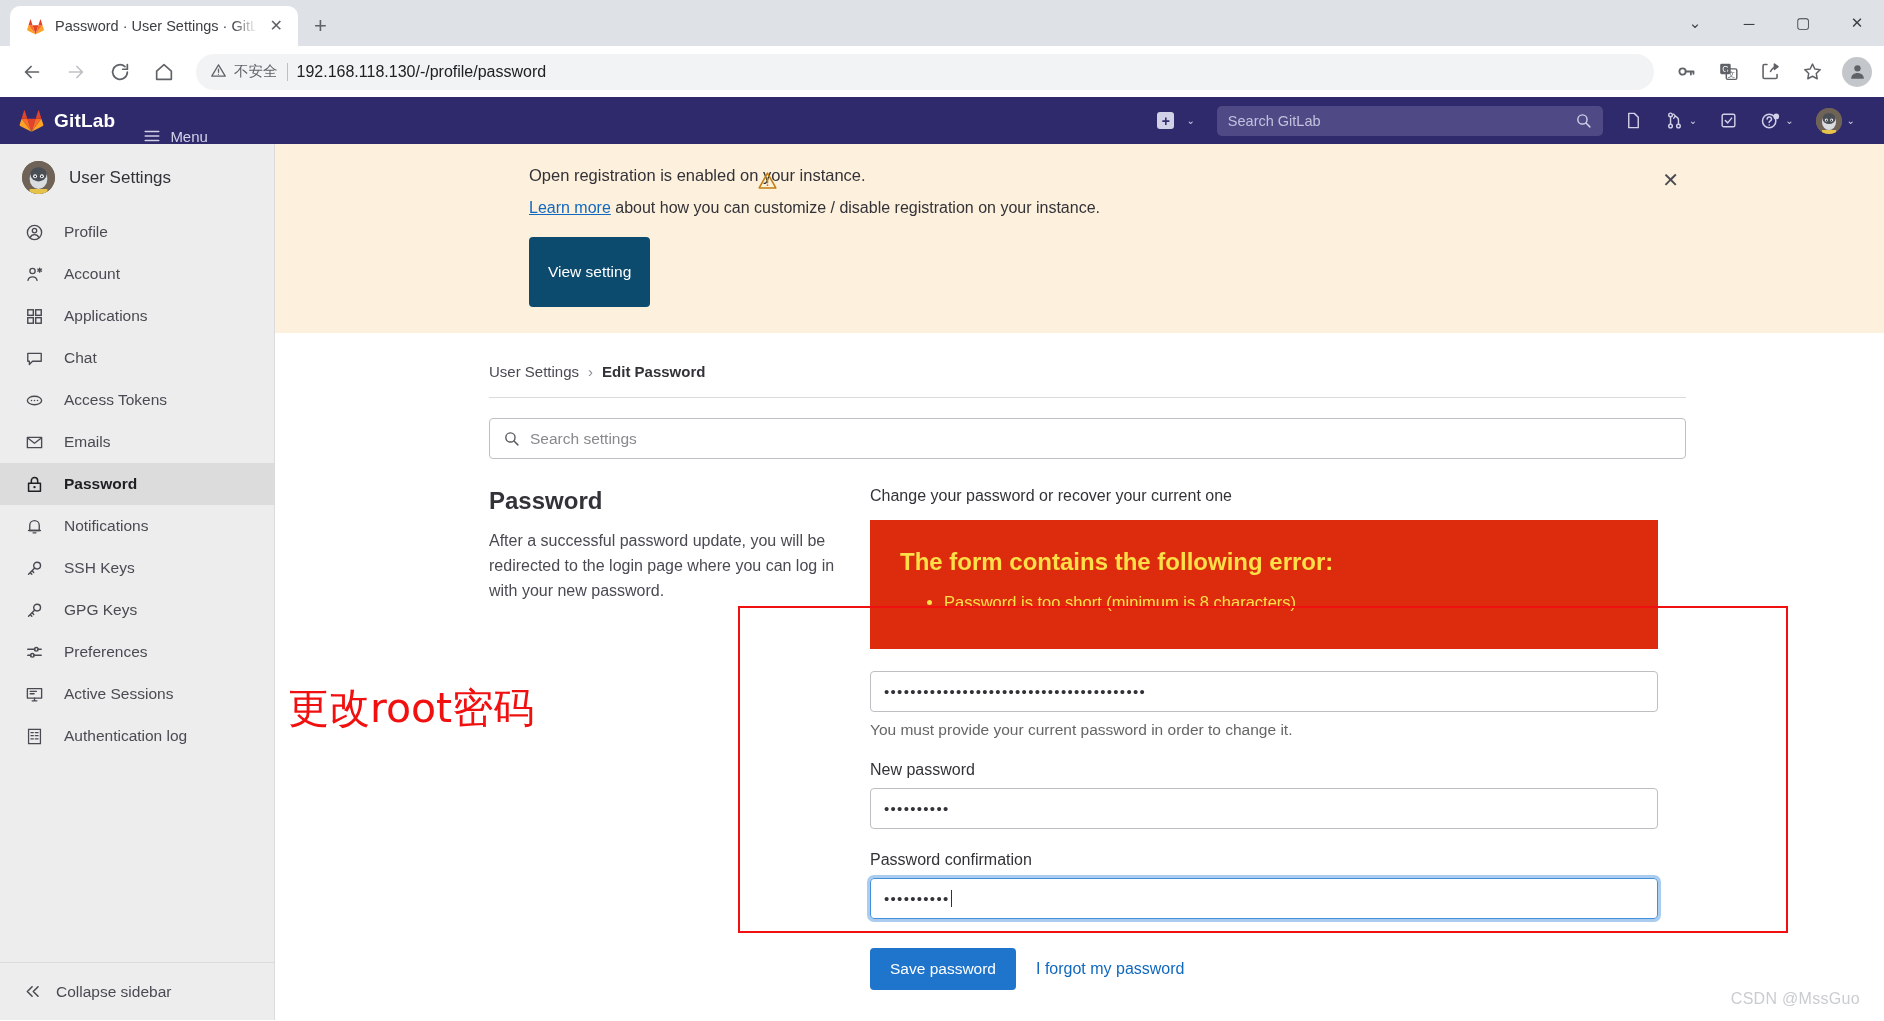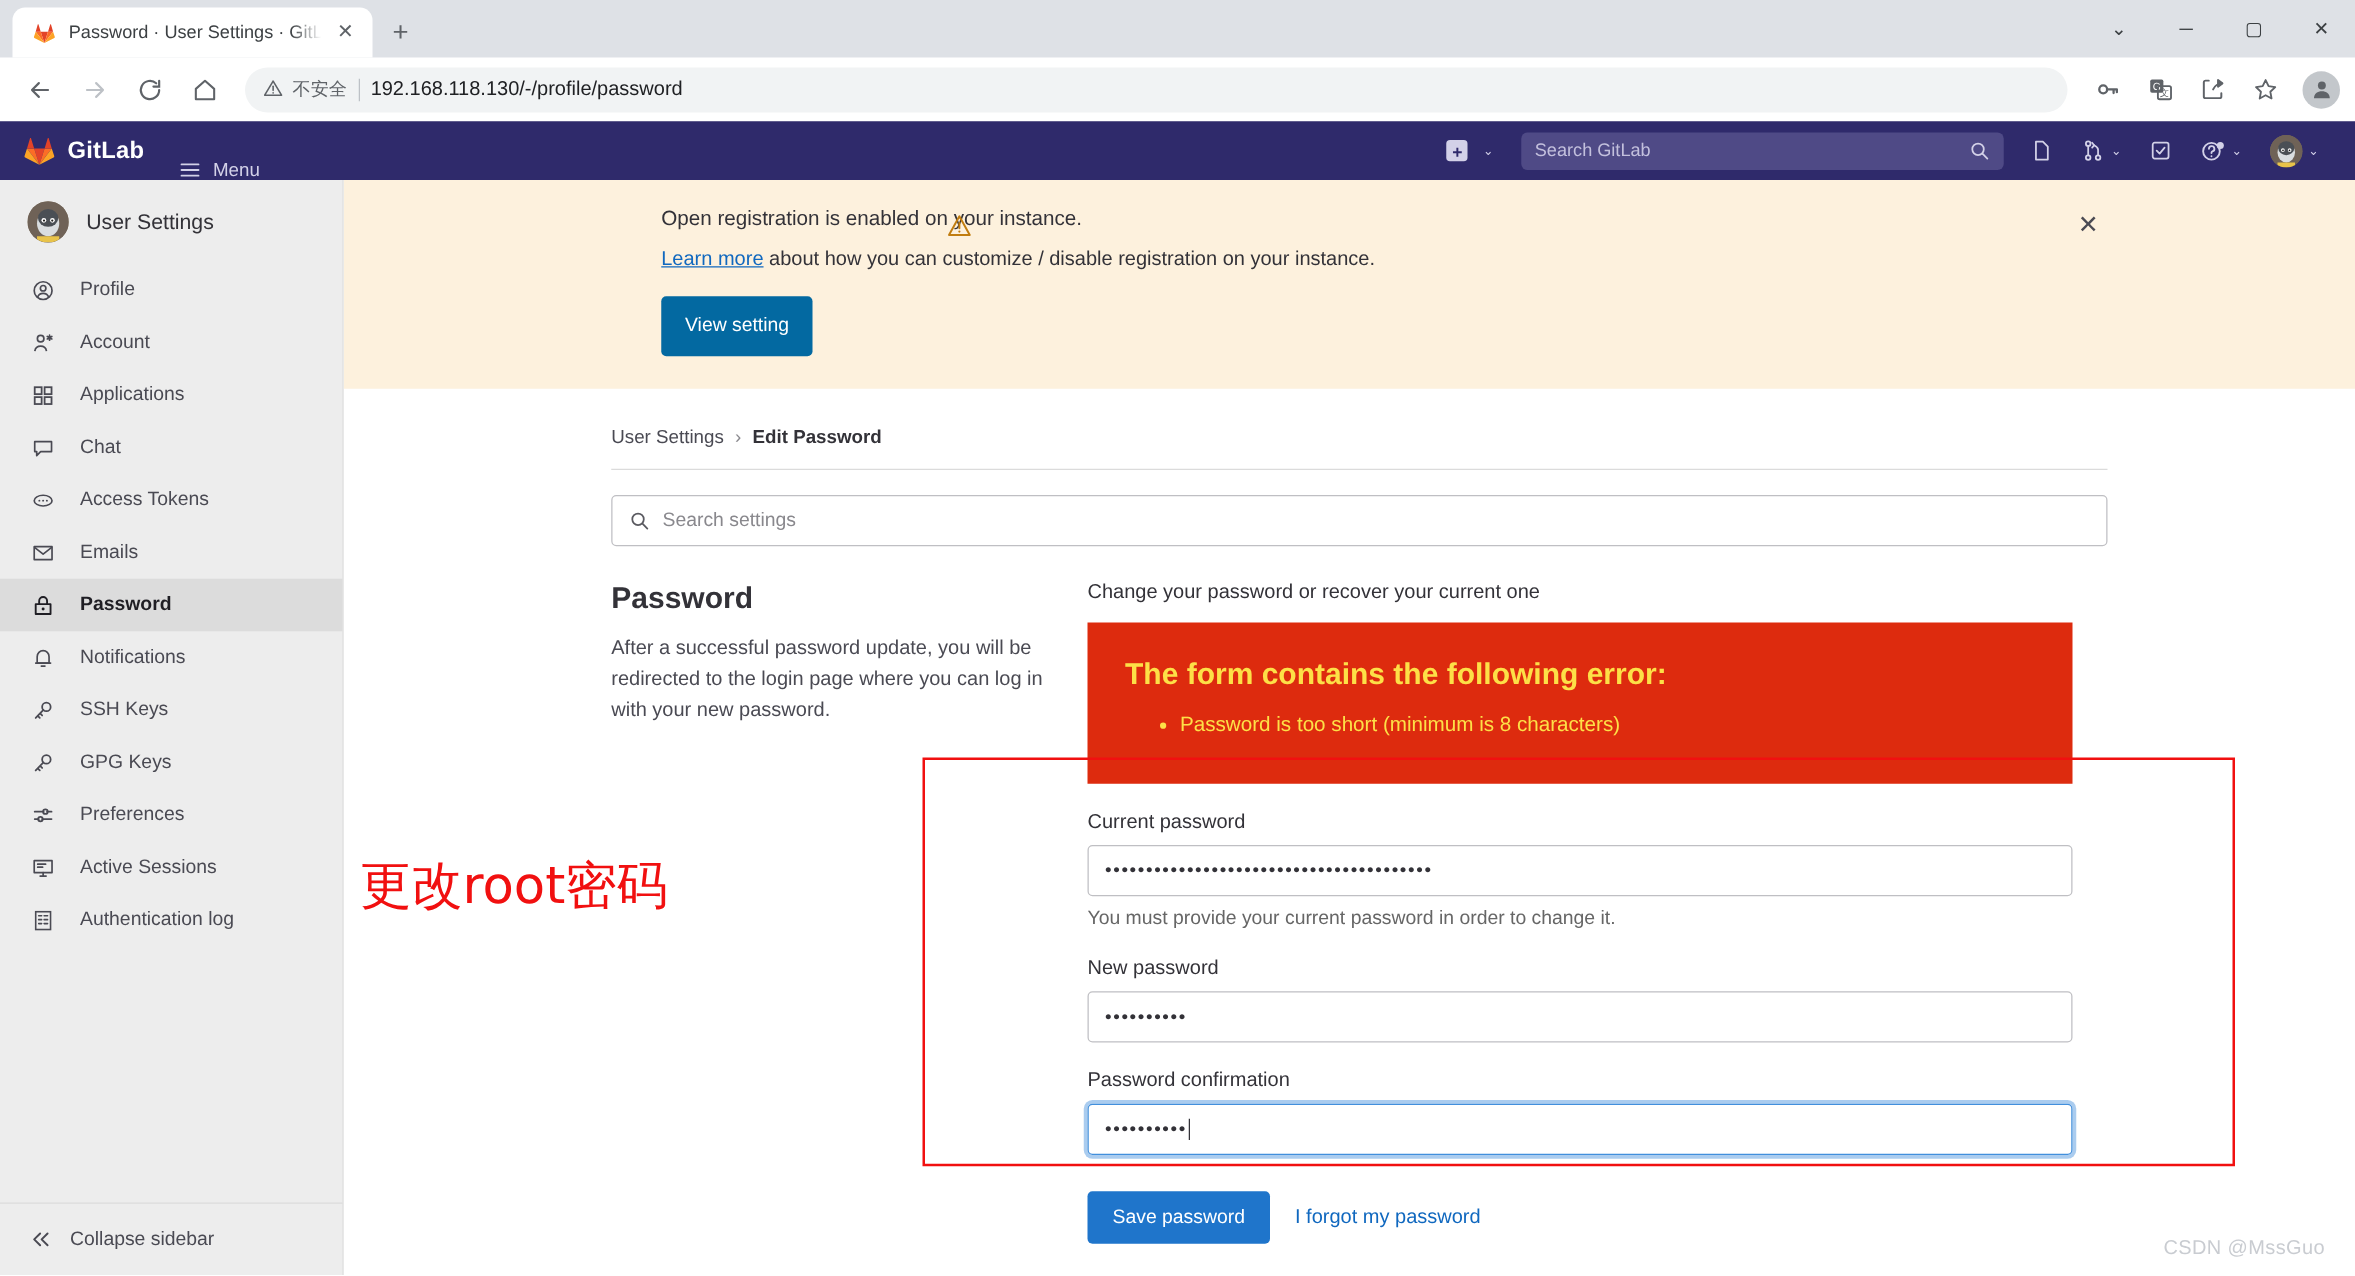--- a/index.html
+++ b/index.html
@@ -104,22 +104,22 @@
   .alert {
     background: #fdf1dd; min-height: 148px; padding: 22px 30px 26px 214px;
     position: relative;
   }
   .alert-icon { position: absolute; left: 482px; top: 26px; }
   .alert-row1 { display: flex; align-items: flex-start; }
   .alert-title { font-size: 16.5px; color: #333238; margin-left: 40px; }
   .alert-desc { font-size: 16px; color: #333238; margin: 14px 0 0 40px; }
   .alert-link { color: #1068bf; text-decoration: underline; }
   .alert-btn {
-    margin: 20px 0 0 40px; background: #0369a1; color: #fff;
-    border: none; border-radius: 4px; padding: 15px 19px;
+    margin: 20px 0 0 40px; background: #0c4a6e; color: #fff;
+    border: none; border-radius: 4px; padding: 26px 19px;
     font-size: 15.5px; font-family: inherit; cursor: pointer;
   }
   .alert-close { position: absolute; right: 205px; top: 26px; font-size: 20px; color: #4a4a53; line-height: 1; }
 
   .content { padding: 30px 0 0 214px; position: relative; }
   .crumb { display: flex; align-items: center; gap: 9px; font-size: 15px; color: #4a4a53; }
   .crumb-sep { color: #89888d; }
   .crumb-cur { color: #333238; font-weight: bold; }
   .crumb-rule { height: 1px; background: #dbdbdb; width: 1197px; margin: 17px 0 20px 0; }
 
@@ -573,21 +573,20 @@
           <div class="form-legend">Change your password or recover your current one</div>
 
           <div class="err-box">
             <div class="err-title">The form contains the following error:</div>
             <ul class="err-list">
               <li>Password is too short (minimum is 8 characters)</li>
             </ul>
           </div>
 
           <div class="field-block">
-            <div class="field-label">Current password</div>
             <div class="field-input">
               <span>••••••••••••••••••••••••••••••••••••••••</span>
             </div>
             <div class="field-help">You must provide your current password in order to change it.</div>
           </div>
 
           <div class="field-block">
             <div class="field-label">New password</div>
             <div class="field-input">
               <span>••••••••••</span>

